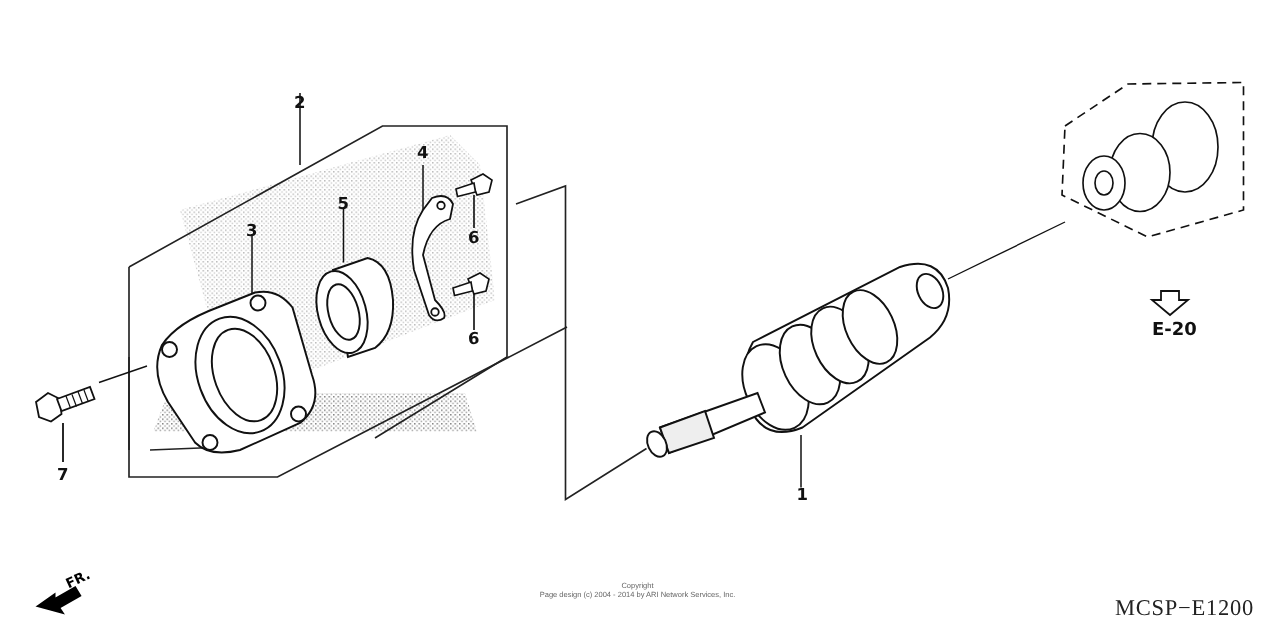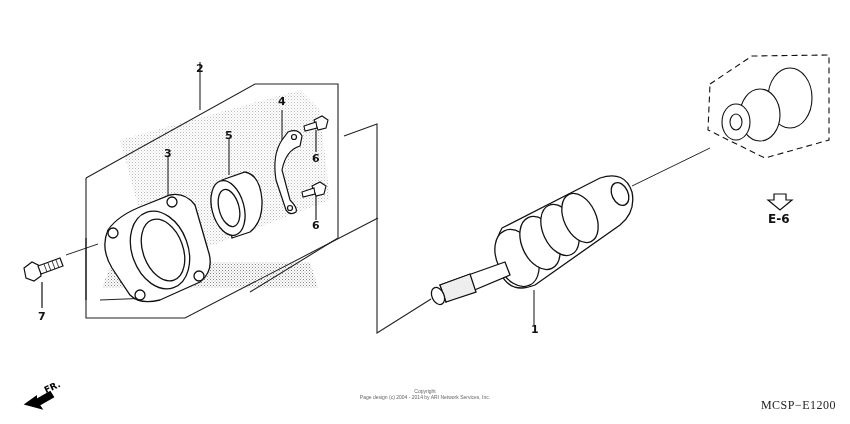--- a/index.html
+++ b/index.html
@@ -2,21 +2,21 @@
 <html><head>
 <meta charset="utf-8">
 <style>
   html, body { margin:0; padding:0; background:#ffffff; }
   body { width:850px; height:424px; position:relative; overflow:hidden; font-family:"Liberation Sans", sans-serif; }
   #diagram { position:absolute; left:0; top:0; width:850px; height:424px; }
   .callout { position:absolute; font-family:"DejaVu Sans", sans-serif; font-size:11px; font-weight:bold; color:#111; line-height:1; }
   .ref-label { position:absolute; font-family:"DejaVu Sans", sans-serif; font-size:12px; font-weight:bold; color:#111; }
   .fr-label { position:absolute; font-family:"DejaVu Sans", sans-serif; font-size:9px; font-weight:bold; color:#000; transform:rotate(-25deg); }
   .copyright { position:absolute; left:300px; width:250px; text-align:center; font-size:5px; color:#666; line-height:6px; }
-  .code { position:absolute; right:14px; top:398px; font-family:"Liberation Serif", serif; font-size:12px; color:#222; letter-spacing:0.5px; }
+  .code { position:absolute; right:14px; top:398px; font-family:"Liberation Serif", serif; font-size:15px; color:#222; letter-spacing:0.5px; }
 </style>
 </head>
 <body>
 
 <svg id="diagram" viewBox="0 0 850 424" xmlns="http://www.w3.org/2000/svg">
   <defs>
     <pattern id="dots" width="3" height="3" patternUnits="userSpaceOnUse">
       <rect width="1" height="1" fill="#777"></rect>
       <rect x="1.5" y="1.5" width="1" height="1" fill="#999"></rect>
     </pattern>
@@ -120,19 +120,19 @@
 
 <div class="callout" style="left:196px;top:63px;">2</div>
 <div class="callout" style="left:164px;top:148px;">3</div>
 <div class="callout" style="left:278px;top:96px;">4</div>
 <div class="callout" style="left:225px;top:130px;">5</div>
 <div class="callout" style="left:312px;top:153px;">6</div>
 <div class="callout" style="left:312px;top:220px;">6</div>
 <div class="callout" style="left:38px;top:311px;">7</div>
 <div class="callout" style="left:531px;top:324px;">1</div>
 
-<div class="ref-label" style="left:768px;top:212px;">E-6</div>
+<div class="ref-label" style="left:768px;top:212px;">E-20</div>
 <div class="fr-label" style="left:44px;top:382px;">FR.</div>
 
 <div class="copyright" style="top:388px;">Copyright</div>
 <div class="copyright" style="top:394px;">Page design (c) 2004 - 2014 by ARI Network Services, Inc.</div>
 
 <div class="code">MCSP−E1200</div>
 
 </body></html>

